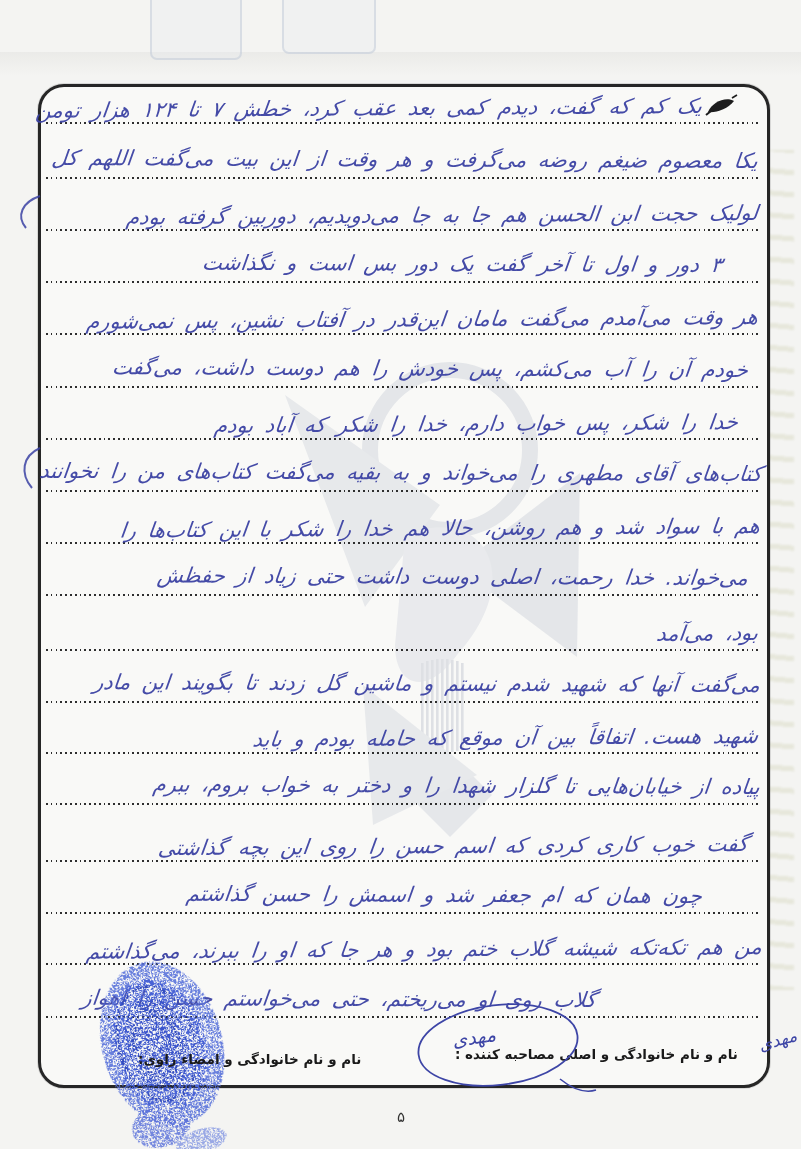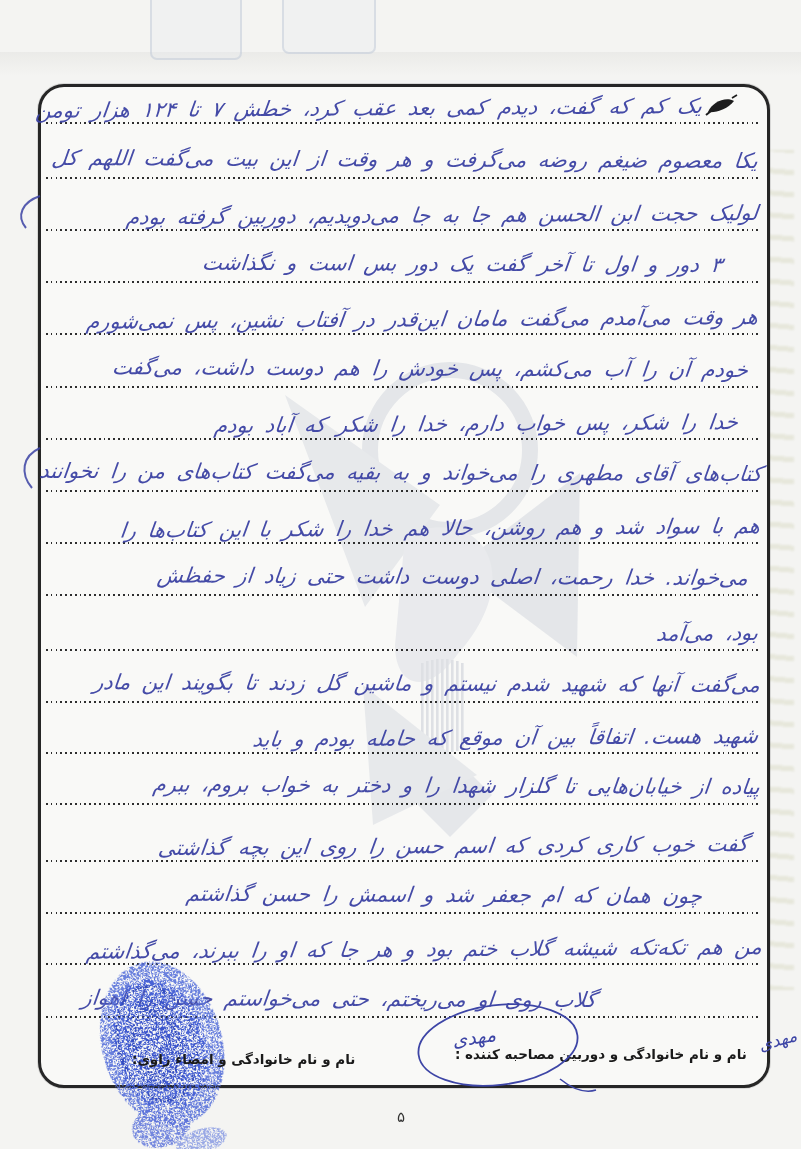--- a/index.html
+++ b/index.html
@@ -160,22 +160,22 @@
     <ellipse cx="85" cy="92" rx="60" ry="84" fill="#5a72da" opacity=".9"></ellipse>
     <ellipse cx="82" cy="92" rx="46" ry="68" fill="#4a64d6"></ellipse>
     <ellipse cx="80" cy="90" rx="30" ry="48" fill="#3b55cc"></ellipse>
     <ellipse cx="80" cy="90" rx="38" ry="58" fill="none" stroke="#324bbf" stroke-width="3"></ellipse>
     <ellipse cx="80" cy="90" rx="22" ry="34" fill="none" stroke="#324bbf" stroke-width="3"></ellipse>
     <ellipse cx="62" cy="170" rx="30" ry="22" fill="#5d74db" opacity=".85"></ellipse>
     <ellipse cx="96" cy="196" rx="26" ry="12" fill="#7287e0" opacity=".7"></ellipse>
   </g>
 </svg>
 
-<div class="form-label" style="left:455px;top:1046px">نام و نام خانوادگی و دوربین مصاحبه کننده :</div>
-<div class="form-label" style="left:132px;top:1051px">نام و نام خانوادگی و امضاء راوی:</div>
+<div class="form-label" style="left:455px;top:1046px">نام و نام خانوادگی و اصلی مصاحبه کننده :</div>
+<div class="form-label" style="left:138px;top:1051px">نام و نام خانوادگی و امضاء راوی:</div>
 
 <svg class="sig-oval" width="190" height="110" viewBox="0 0 190 110">
   <ellipse cx="90" cy="52" rx="80" ry="40" fill="none" stroke="#3d45a6" stroke-width="1.8" transform="rotate(-7 90 52)"></ellipse>
   <path d="M152,86 Q172,102 188,97" stroke="#3d45a6" stroke-width="1.6" fill="none"></path>
 </svg>
 <div class="sig-name in-oval">مهدی</div>
 <div class="sig-name margin">مهدی</div>
 
 <div class="page-number">۵</div>
 

